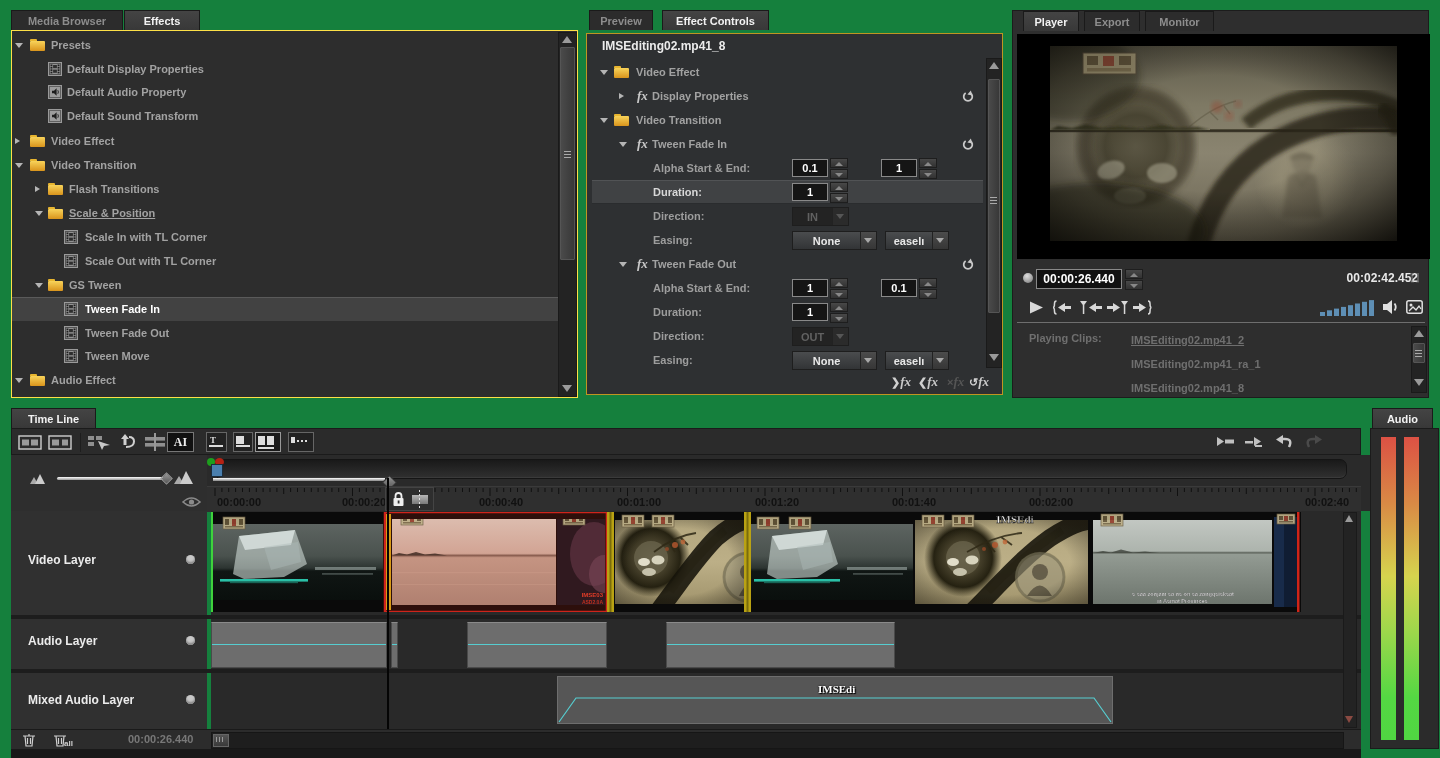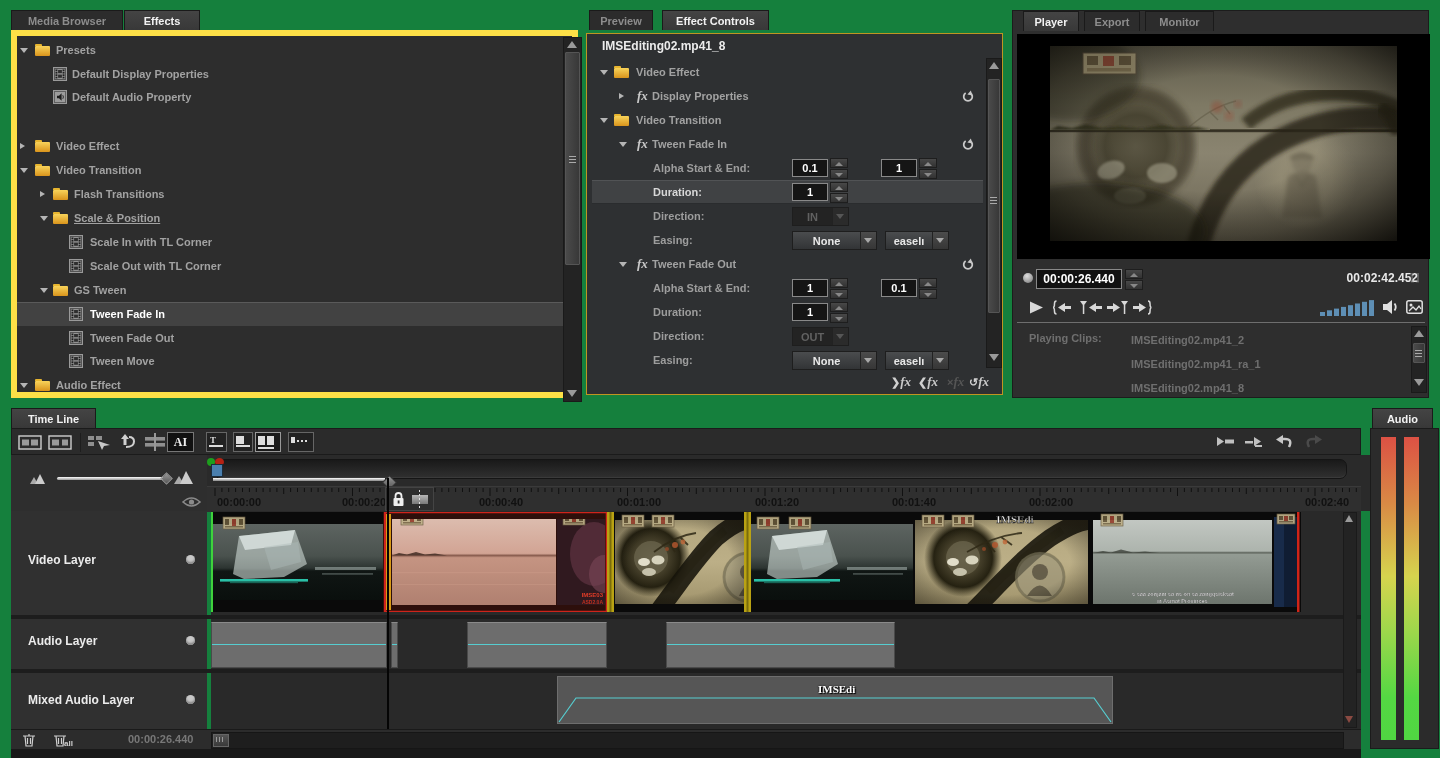--- a/index.html
+++ b/index.html
@@ -64,37 +64,43 @@
 <symbol id="reset" viewBox="0 0 14 14">
  <path d="M4.7 4.0 A4.3 4.3 0 1 0 9.3 4.0" fill="none" stroke="#c9c9c9" stroke-width="1.8"></path>
  <polygon points="9.9,1.6 11.2,6.6 6.4,5.6" fill="#c9c9c9"></polygon>
 </symbol>
 </defs>
 </svg>
 
 <div class="abs" style="left:11px;top:10px;width:567px;height:388px;">
 <div class="tab" style="left:0;width:112px;">Media Browser</div>
 <div class="tab on" style="left:113px;width:76px;">Effects</div>
-<div class="abs" style="top:20px;left:0;width:567px;height:368px;background:#2d2d2d;border:6px solid #fde047;box-sizing:border-box;">
+<div class="abs" style="top:20px;left:0;width:567px;height:368px;background:#2d2d2d;border:1px solid #fde047;box-sizing:border-box;">
 <div class="trow" style="left:0;top:2px;width:550px;">
 <div class="exp open" style="left:3px;"></div>
 <div class="folder" style="left:18px;"></div>
 <span style="position:absolute;left:39px;">Presets</span>
 </div>
 <div class="trow" style="left:0;top:25.5px;width:550px;">
 <svg class="abs" style="left:36px;top:5px;" width="14" height="14">
             <use href="#film"></use>
           </svg>
 <span style="position:absolute;left:55px;">Default Display Properties</span>
 </div>
 <div class="trow" style="left:0;top:49px;width:550px;">
 <svg class="abs" style="left:36px;top:5px;" width="14" height="14">
             <use href="#snd"></use>
           </svg>
 <span style="position:absolute;left:55px;">Default Audio Property</span>
+</div>
+<div class="trow" style="left:0;top:73px;width:550px;">
+<svg class="abs" style="left:36px;top:5px;" width="14" height="14">
+            <use href="#snd"></use>
+          </svg>
+<span style="position:absolute;left:55px;">Default Sound Transform</span>
 </div>
 <div class="trow" style="left:0;top:97.5px;width:550px;">
 <div class="exp" style="left:3px;"></div>
 <div class="folder" style="left:18px;"></div>
 <span style="position:absolute;left:39px;">Video Effect</span>
 </div>
 <div class="trow" style="left:0;top:121.5px;width:550px;">
 <div class="exp open" style="left:3px;"></div>
 <div class="folder" style="left:18px;"></div>
 <span style="position:absolute;left:39px;">Video Transition</span>
@@ -415,21 +421,21 @@
 <polygon points="1,5 5,5 10,1 10,15 5,11 1,11" fill="#e0e0e0"></polygon>
 <path d="M12.5 4.5 Q15 8 12.5 11.5" fill="none" stroke="#e0e0e0" stroke-width="1.8"></path>
 </svg>
 <svg class="abs" style="left:393px;top:289px;" width="17" height="14" viewBox="0 0 17 14">
 <rect x="0.8" y="0.8" width="15.4" height="12.4" rx="2" fill="none" stroke="#e0e0e0" stroke-width="1.5"></rect>
 <circle cx="5" cy="5" r="1.5" fill="#e0e0e0"></circle>
         <path d="M3 11 L7 7 L10 10 L13 6 L15 9" fill="none" stroke="#e0e0e0" stroke-width="1.3"></path>
 </svg>
 <div class="abs" style="left:4px;top:311px;width:408px;height:1px;background:#6e6e6e;"></div>
 <div class="abs" style="left:16px;top:321px;font-size:11px;color:#6f6f6f;">Playing Clips:</div>
-<div class="abs" style="left:118px;top:323px;font-size:11px;color:#6f6f6f;">IMSEditing02.mp41_2</div>
+<div class="abs" style="left:118px;top:323px;font-size:11px;color:#6f6f6f;text-decoration:underline;">IMSEditing02.mp41_2</div>
 <div class="abs" style="left:118px;top:347px;font-size:11px;color:#6f6f6f;">IMSEditing02.mp41_ra_1</div>
 <div class="abs" style="left:118px;top:371px;font-size:11px;color:#6f6f6f;">IMSEditing02.mp41_8</div>
 <div class="sbtrack" style="left:398px;top:315px;width:16px;height:67px;"></div>
 <div class="uarr" style="left:401px;top:319px;"></div>
 <div class="sbthumb" style="left:400px;top:332px;width:12px;height:20px;"></div>
 <div class="grip" style="left:402px;top:339px;"></div>
 <div class="darr" style="left:401px;top:368px;"></div>
 </div>
 <div class="abs" style="left:11px;top:408px;width:1350px;height:350px;">
 <div class="tab on" style="left:0;width:85px;">Time Line</div>

